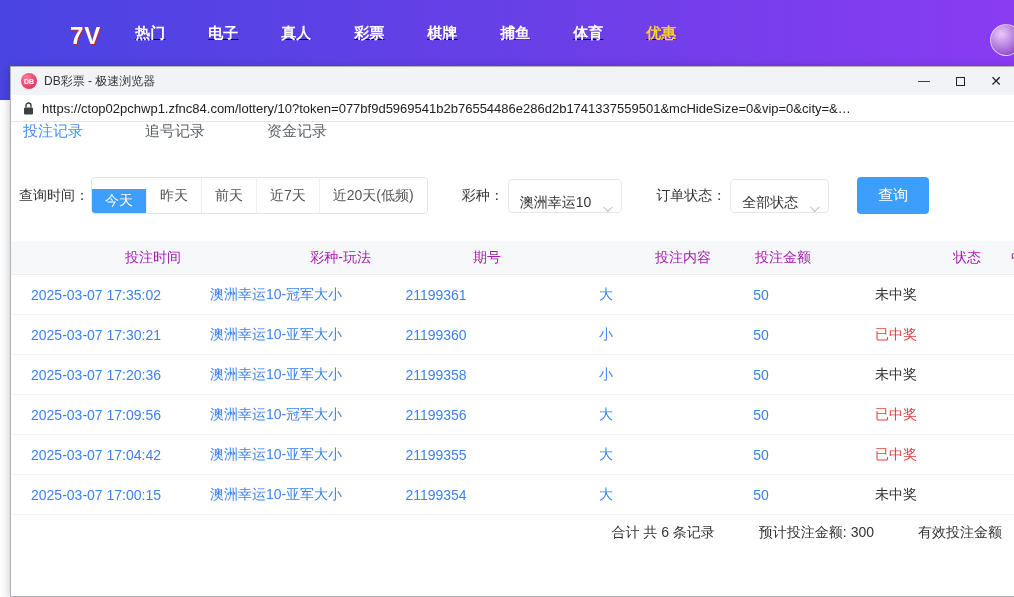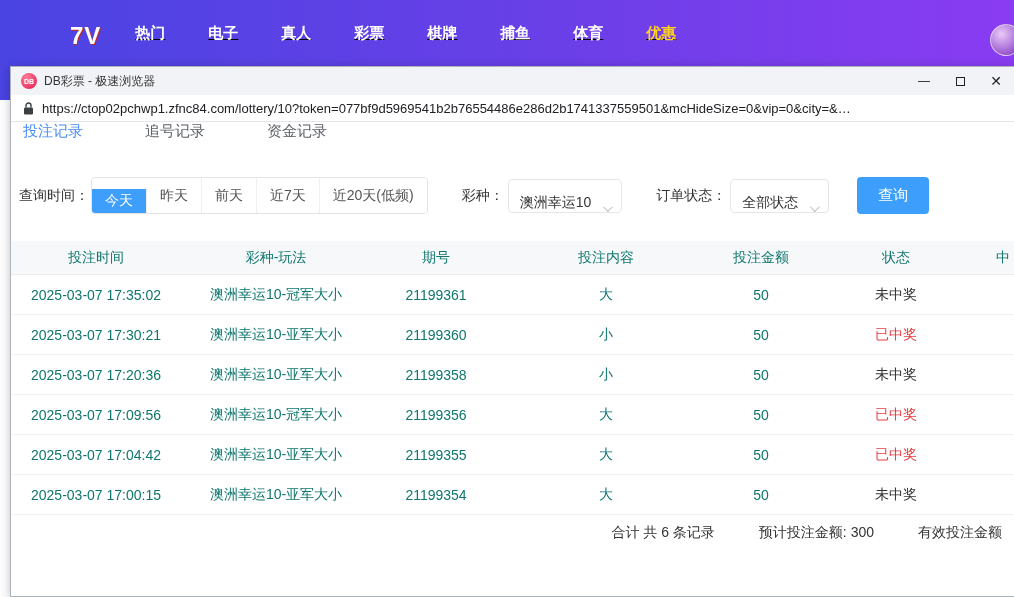--- a/index.html
+++ b/index.html
@@ -62,23 +62,23 @@
     min-width:104px; margin-left:4px; cursor:pointer; background:#fff; }
   .chev { width:7px; height:7px; border-right:1.5px solid #b9bdc4; border-bottom:1.5px solid #b9bdc4;
     transform:rotate(45deg) translateY(-2px); }
   .search-btn { width:72px; height:37px; margin-left:28px; background:#3d9efc; border:none; border-radius:4px;
     color:#fff; font-size:15px; cursor:pointer; font-family:inherit; }
 
   
   .table { margin-top:27px; width:1014px; }
   .grid-row { display:grid; grid-template-columns:170px 190px 130px 210px 100px 170px 44px; align-items:center; }
   .thead { height:34px; background:#f7f8fa; border-bottom:1px solid #ededf0; }
-  .thead .hcell { text-align:center; font-size:14px; color:#0f766e; white-space:nowrap; }
+  .thead .hcell { text-align:right; font-size:14px; color:#a21caf; white-space:nowrap; }
   .trow { height:40px; border-bottom:1px solid #f2f2f4; background:#fff; }
-  .cell { text-align:center; font-size:14px; color:#0f766e; white-space:nowrap; }
+  .cell { text-align:center; font-size:14px; color:#3b82f6; white-space:nowrap; }
 
   
   .totals { display:flex; justify-content:flex-end; align-items:center; gap:44px; margin-top:9px;
     padding-right:12px; font-size:14px; color:#333; white-space:nowrap; overflow:hidden; }
 </style>
 </head>
 <body>
 
 <div class="stage">
 

